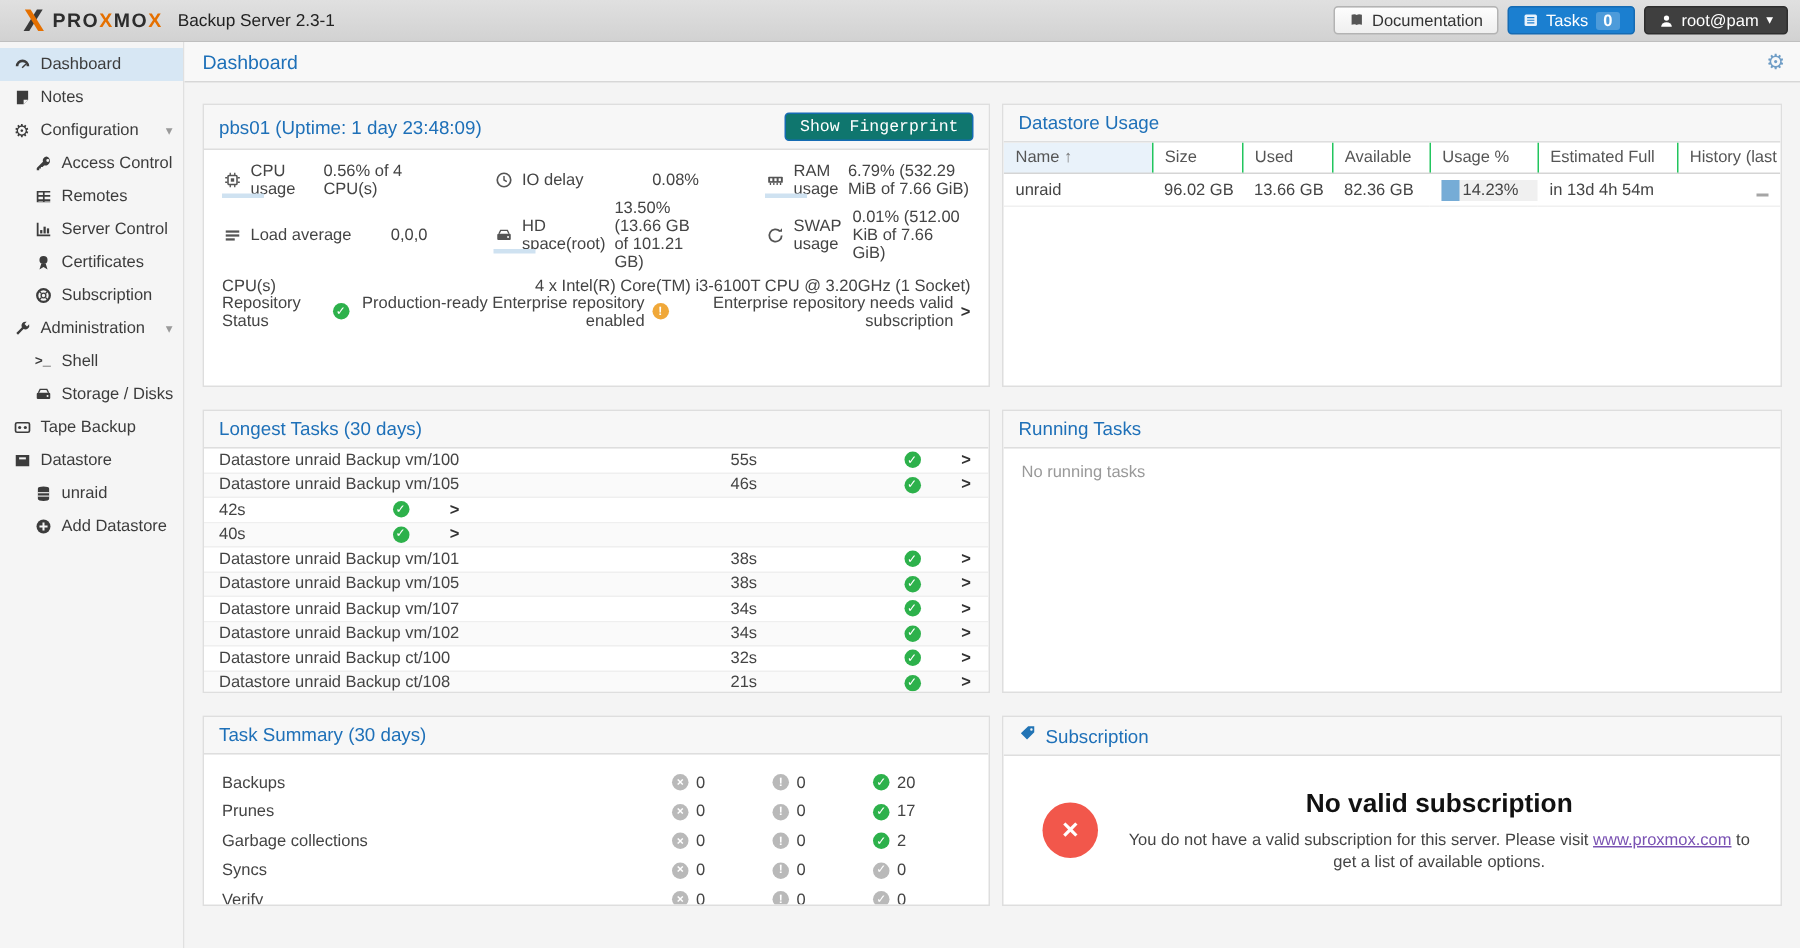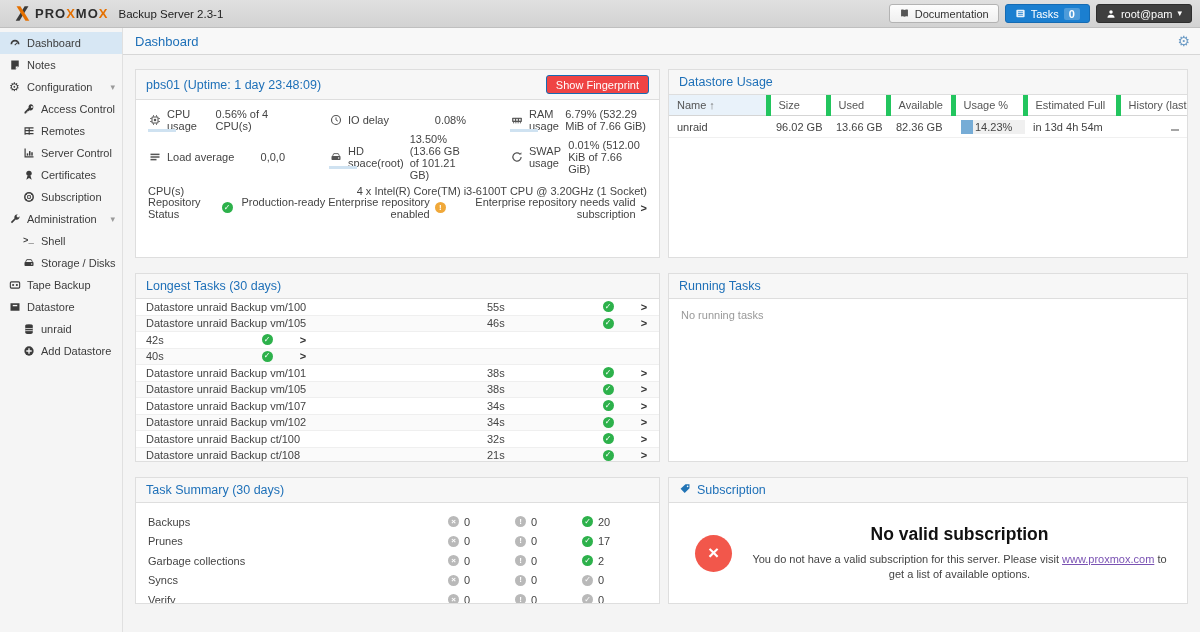--- a/index.html
+++ b/index.html
@@ -46,22 +46,22 @@
 
   
   .panel { background:#fff; border:1px solid #dedede; display:flex; flex-direction:column; overflow:hidden; }
   .h-tall { height:189px; } .h-short { height:127px; }
   .panel-header { background:#f7f7f7; border-bottom:1px solid #dedede; padding:5px 10px;
     display:flex; align-items:center; gap:6px; flex:none; }
   .panel-title { color:#1e70b8; font-size:12.5px; }
   .panel-body { flex:1; overflow:hidden; }
 
   
-  .btn-fp { margin-left:auto; background:#ef4444; border:1px solid #156bb3; color:#fff; font-size:11px;
-    padding:2.5px 9px; border-radius:3px; cursor:pointer; }
+  .btn-fp { margin-left:auto; background:#0f766e; border:1px solid #156bb3; color:#fff; font-size:11px;
+    padding:2.5px 9px; border-radius:3px; cursor:pointer;font-family:Liberation Mono, monospace; }
   .server-body { padding:8px 12px 0 12px; }
   .stats-grid { display:grid; grid-template-columns:1fr 1fr 1fr; column-gap:44px; }
   .stat { position:relative; height:24px; display:flex; align-items:center; gap:6px; }
   .stat.gap-below { margin-bottom:13px; }
   .stat .sicon { color:#555; }
   .stat-label { color:#444; }
   .stat-value { margin-left:auto; color:#444; }
   .minibar { position:absolute; left:0; bottom:0; width:28px; height:3px; background:#cfe2f1; }
   .info-rows { margin-top:13px; }
   .info-row { display:flex; align-items:center; height:17px; }
@@ -70,21 +70,21 @@
 
   
   .st { display:inline-flex; width:11px; height:11px; border-radius:50%; background:#b9b9b9; color:#fff;
     font-size:8px; font-weight:bold; align-items:center; justify-content:center; line-height:1; flex:none; }
   .st.ok { background:#2db14b; }
   .st.warn { background:#f0a839; }
 
   
   table.ds { border-collapse:collapse; table-layout:fixed; width:100%; }
   table.ds th { font-weight:normal; color:#555; text-align:left; padding:4px 8px;
-    border-right:5px solid #22c55e; border-bottom:1px solid #d5d5d5; background:#fff; cursor:pointer;
+    border-right:1px solid #22c55e; border-bottom:1px solid #d5d5d5; background:#fff; cursor:pointer;
     overflow:hidden; white-space:nowrap; }
   table.ds th.sorted { background:#e9f2fa; }
   table.ds th:last-child { border-right:none; }
   table.ds td { padding:3.5px 8px; border-bottom:1px solid #f0f0f0; white-space:nowrap; overflow:hidden; }
   .sort-arrow { color:#777; margin-left:3px; }
   .usagebar { position:relative; width:84px; height:14px; background:#f0f0f0; }
   .usagefill { position:absolute; left:0; top:0; height:100%; background:#76acd6; }
   .usagetext { position:absolute; left:14px; top:0; line-height:14px; color:#444; }
   .spark { display:inline-block; width:8px; height:2px; background:#a5a5a5; float:right; margin-top:6px; }
 

